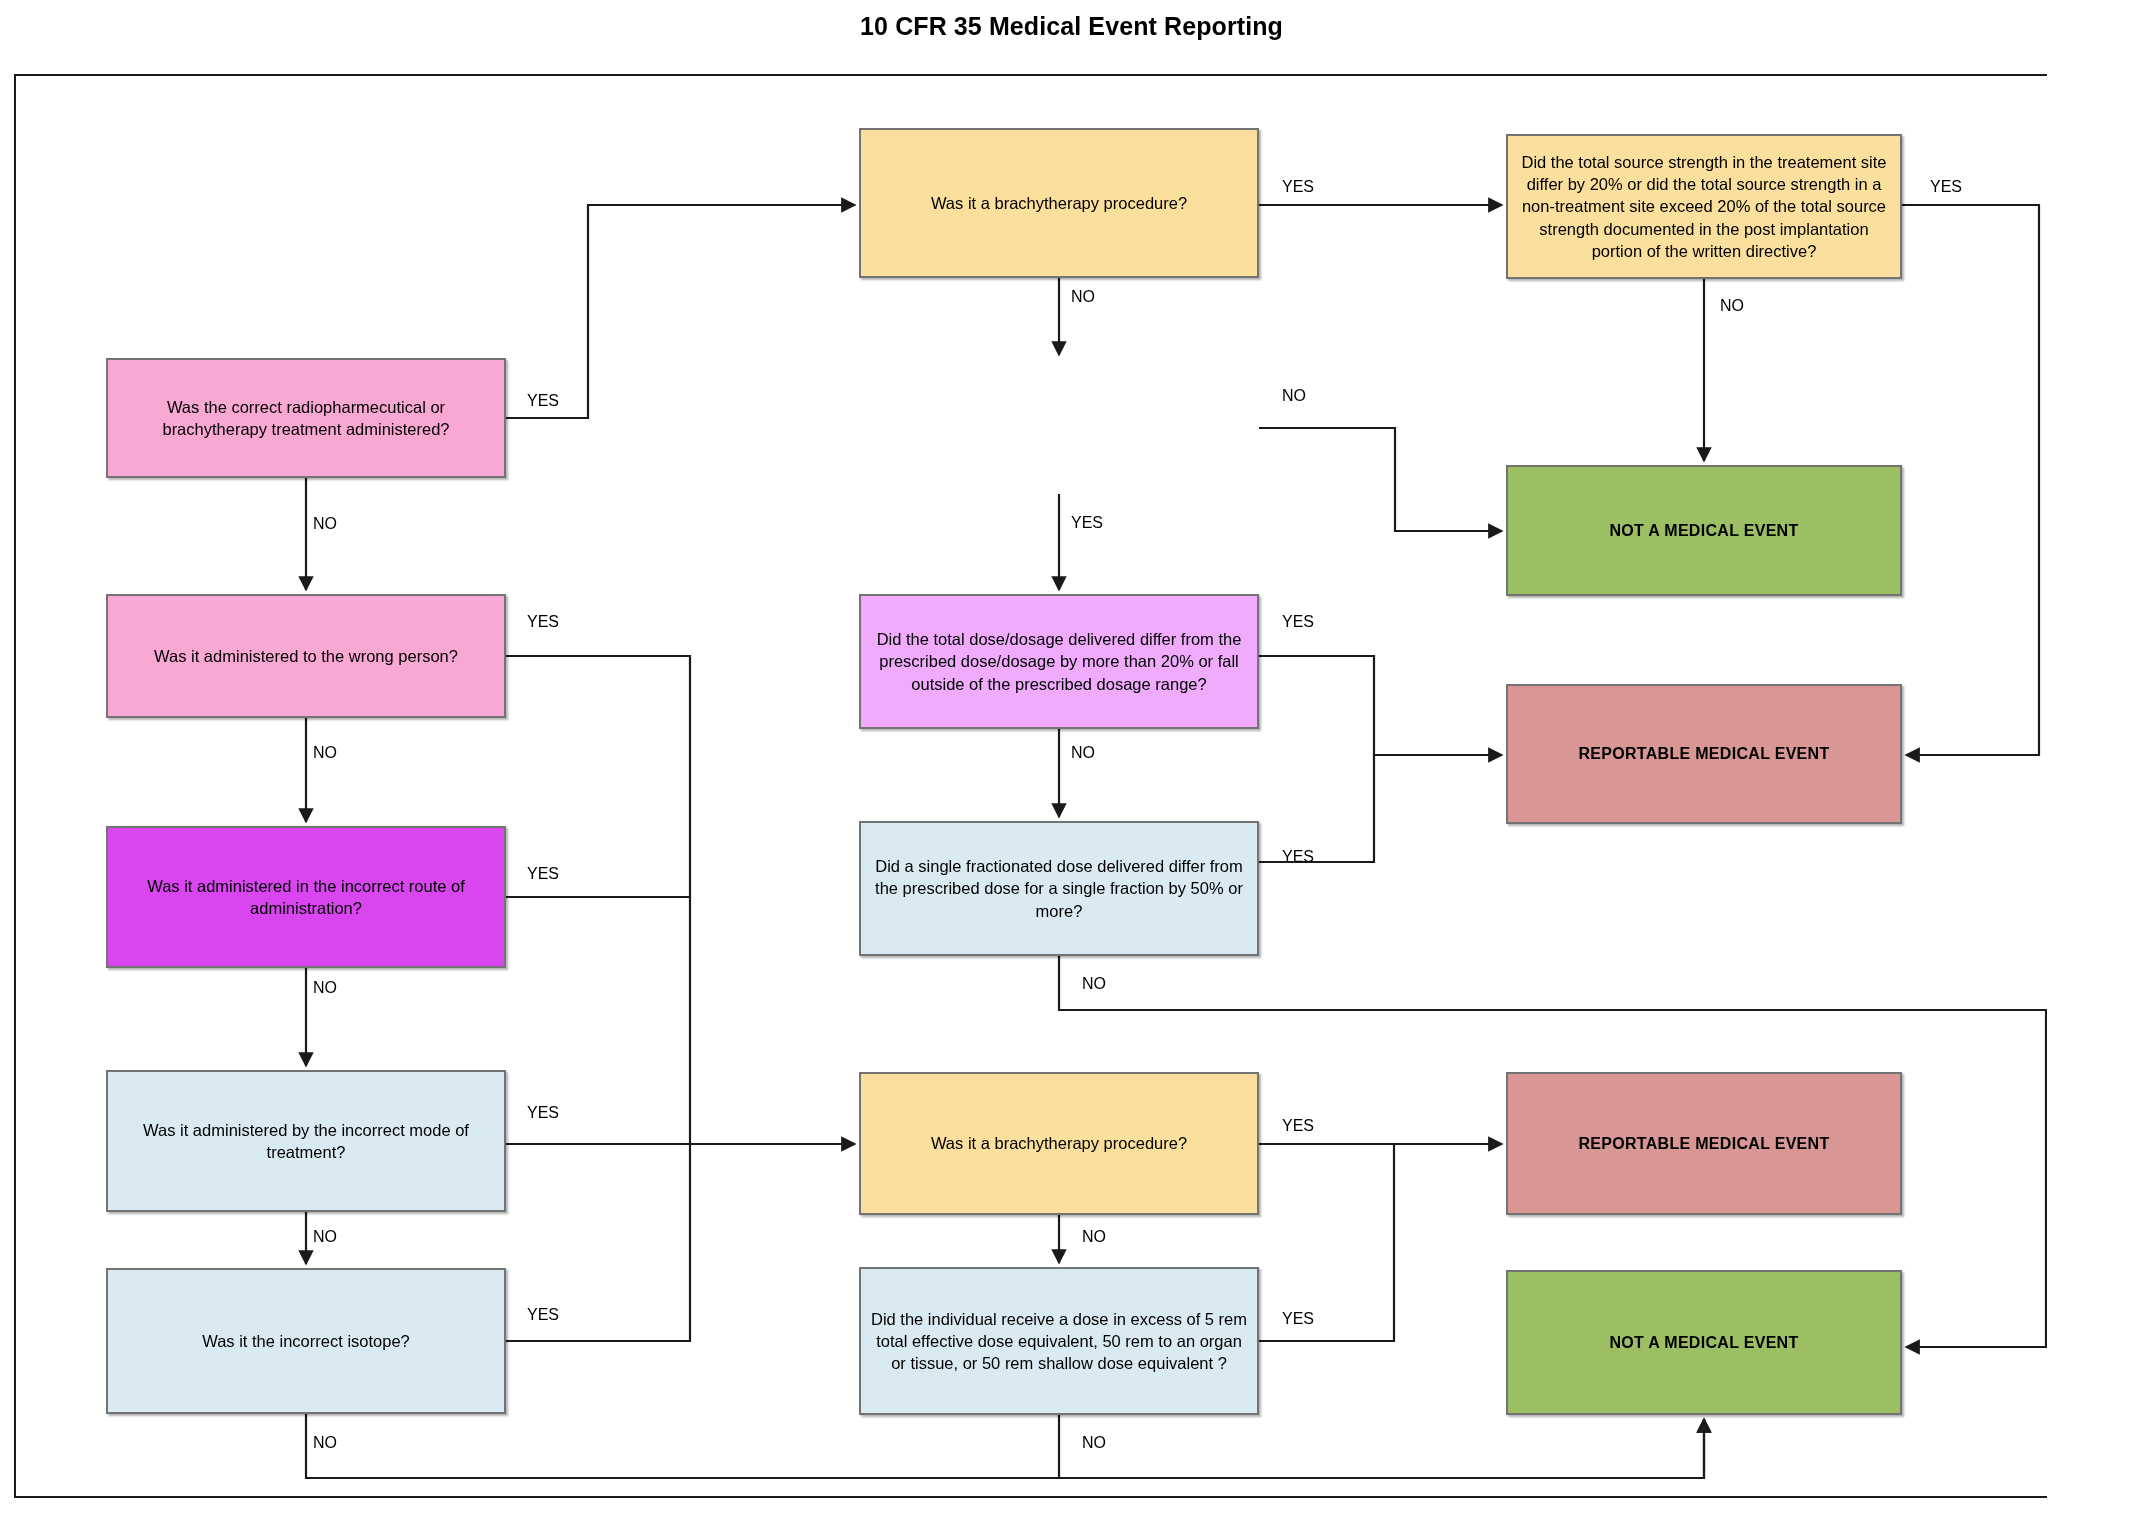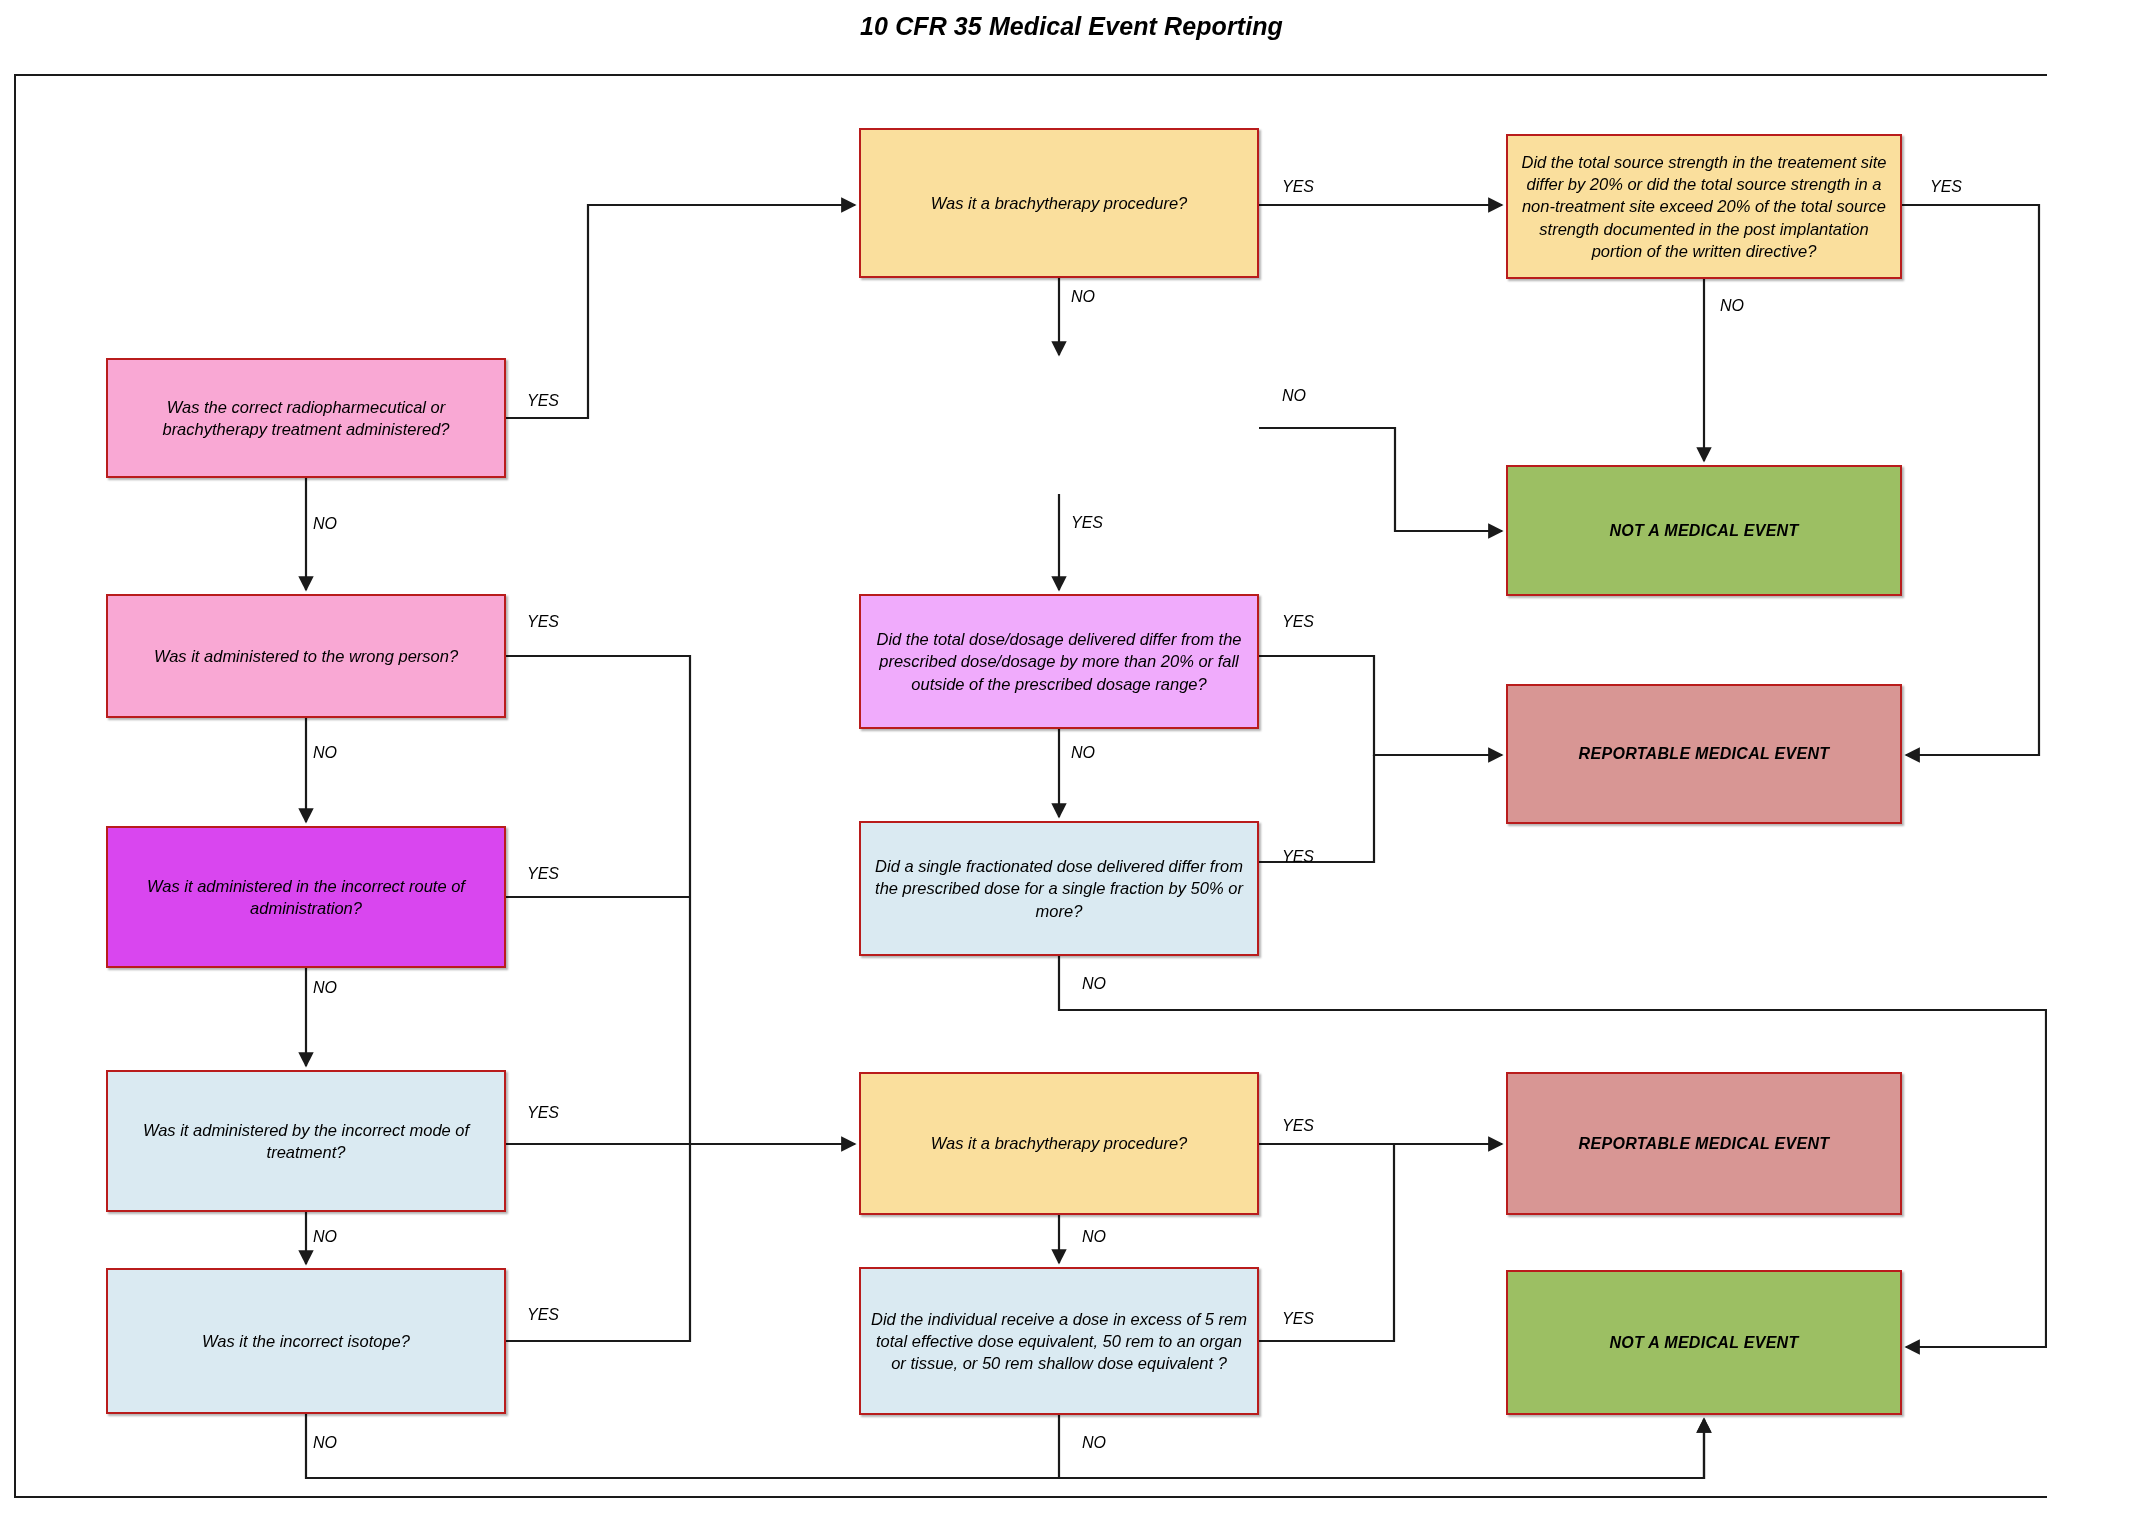--- a/index.html
+++ b/index.html
@@ -7,42 +7,41 @@
     padding: 0;
     background: #ffffff;
   }
   #page {
     position: relative;
     width: 2047px;
     height: 1513px;
     background: #ffffff;
     font-family: "Liberation Sans", sans-serif;
     overflow: hidden;
-    font-style: italic;
   }
   #chart-title {
     position: absolute;
     left: 0;
     top: 12px;
     width: 2143px;
     text-align: center;
     font-size: 25px;
     font-weight: bold;
     color: #000000;
     letter-spacing: 0.1px;
   }
   #canvas {
     position: absolute;
     left: 0;
     top: 0;
   }
   .node-box {
     position: absolute;
     box-sizing: border-box;
-    border: 2px solid #b91c1c;
+    border: 2px solid #737373;
     display: flex;
     align-items: center;
     justify-content: center;
     text-align: center;
     color: #000000;
     box-shadow: 2px 2px 2px rgba(0,0,0,0.30);
   }
   .node-text {
     display: block;
     padding: 0 8px;

